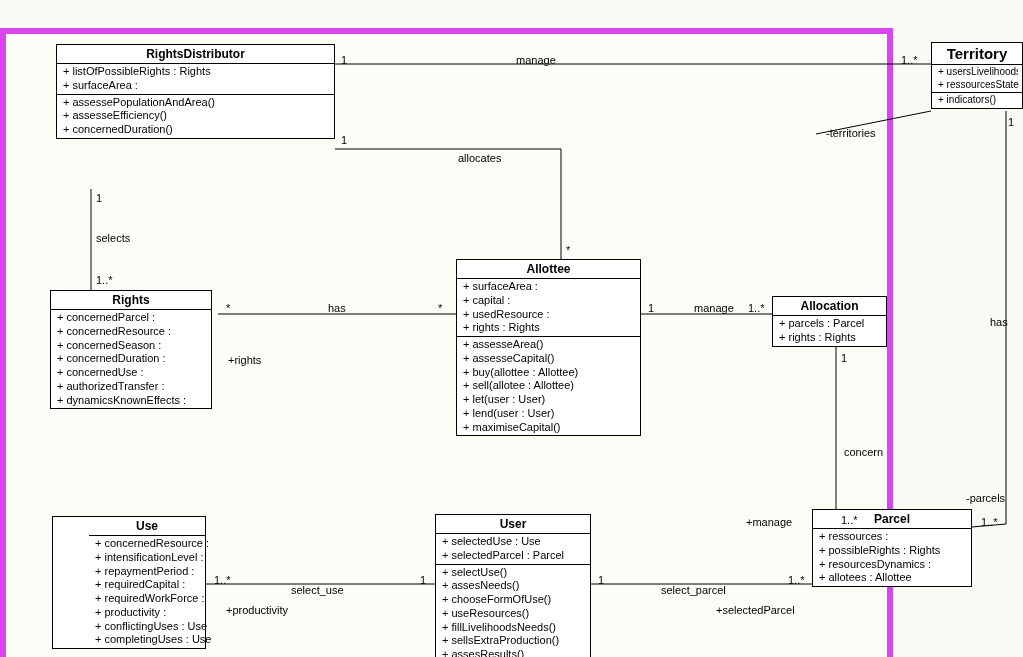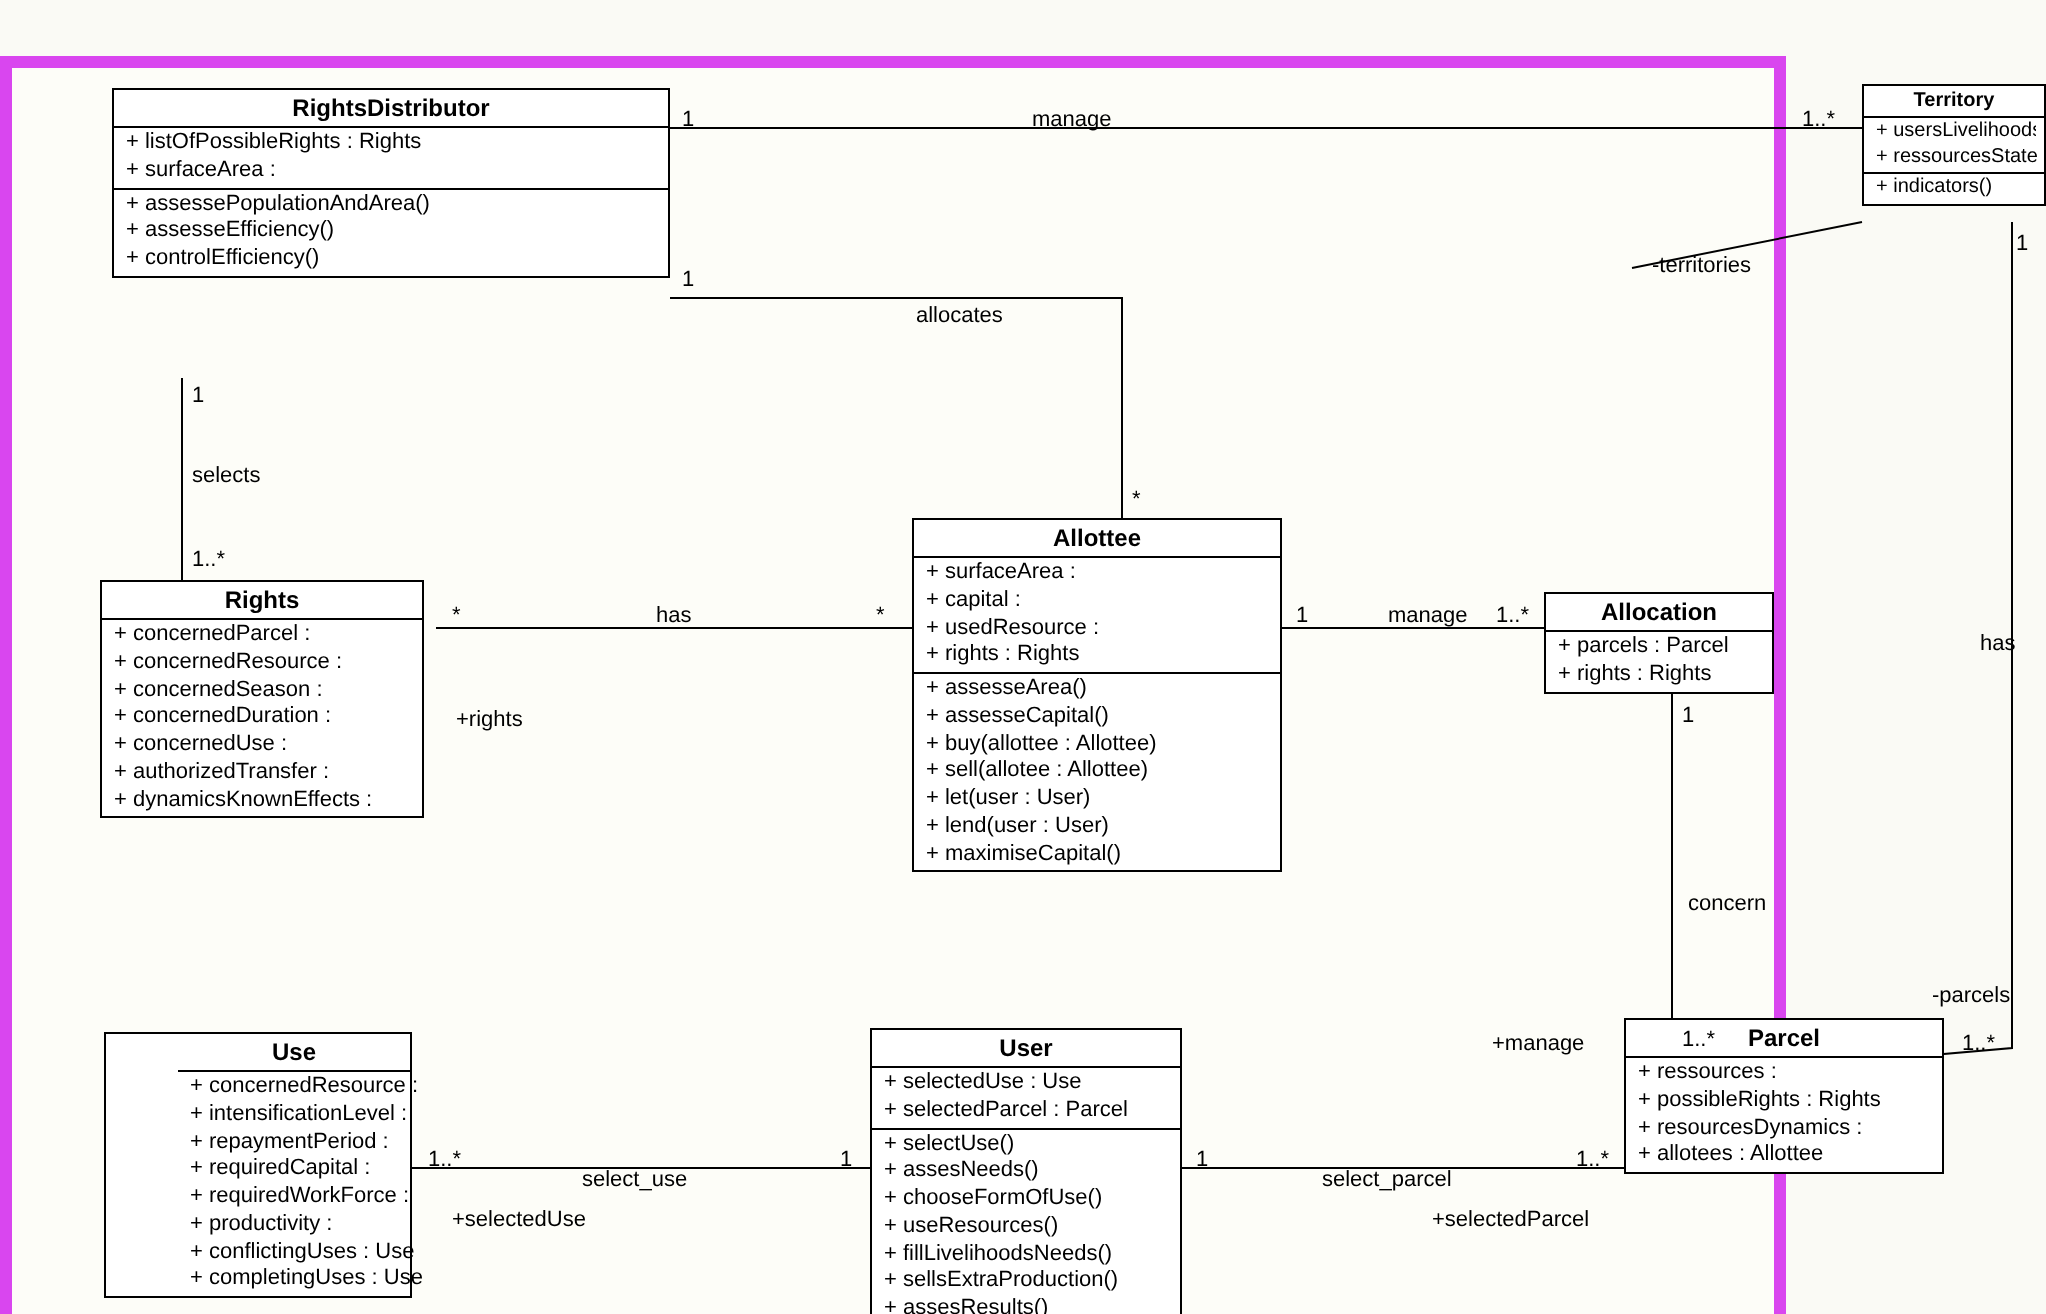--- a/index.html
+++ b/index.html
@@ -88,26 +88,26 @@
 
   <div class="uml-class" style="left:50px; top:10px; width:279px;">
     <div class="uml-title">RightsDistributor</div>
     <div class="uml-section">
       <div class="uml-row">+ listOfPossibleRights : Rights</div>
       <div class="uml-row">+ surfaceArea :</div>
     </div>
     <div class="uml-section">
       <div class="uml-row">+ assessePopulationAndArea()</div>
       <div class="uml-row">+ assesseEfficiency()</div>
-      <div class="uml-row">+ controlEfficiency()</div>
+      <div class="uml-row">+ concernedDuration()</div>
     </div>
   </div>
 
   <div class="uml-class" style="left:925px; top:8px; width:92px; font-size:10px;">
-    <div class="uml-title" style="font-size:10px">Territory</div>
+    <div class="uml-title" style="font-size:15px">Territory</div>
     <div class="uml-section">
       <div class="uml-row" style="overflow:hidden;text-overflow:clip">+ usersLivelihoodsNeeds :</div>
       <div class="uml-row">+ ressourcesState :</div>
     </div>
     <div class="uml-section">
       <div class="uml-row">+ indicators()</div>
     </div>
   </div>
 
   <div class="uml-class" style="left:44px; top:256px; width:162px;">
@@ -219,21 +219,21 @@
   <div class="label" style="left:835px; top:480px;">1..*</div>
 
   <div class="label" style="left:1002px; top:82px;">1</div>
   <div class="label" style="left:984px; top:282px;">has</div>
   <div class="label" style="left:960px; top:458px;">-parcels</div>
   <div class="label" style="left:975px; top:482px;">1..*</div>
 
   <div class="label" style="left:208px; top:540px;">1..*</div>
   <div class="label" style="left:285px; top:550px;">select_use</div>
   <div class="label" style="left:414px; top:540px;">1</div>
-  <div class="label" style="left:220px; top:570px;">+selectedUse</div>
+  <div class="label" style="left:220px; top:570px;">+productivity</div>
 
   <div class="label" style="left:592px; top:540px;">1</div>
   <div class="label" style="left:655px; top:550px;">select_parcel</div>
   <div class="label" style="left:782px; top:540px;">1..*</div>
   <div class="label" style="left:740px; top:482px;">+manage</div>
   <div class="label" style="left:710px; top:570px;">+selectedParcel</div>
 
 </div>
 
 </body></html>

